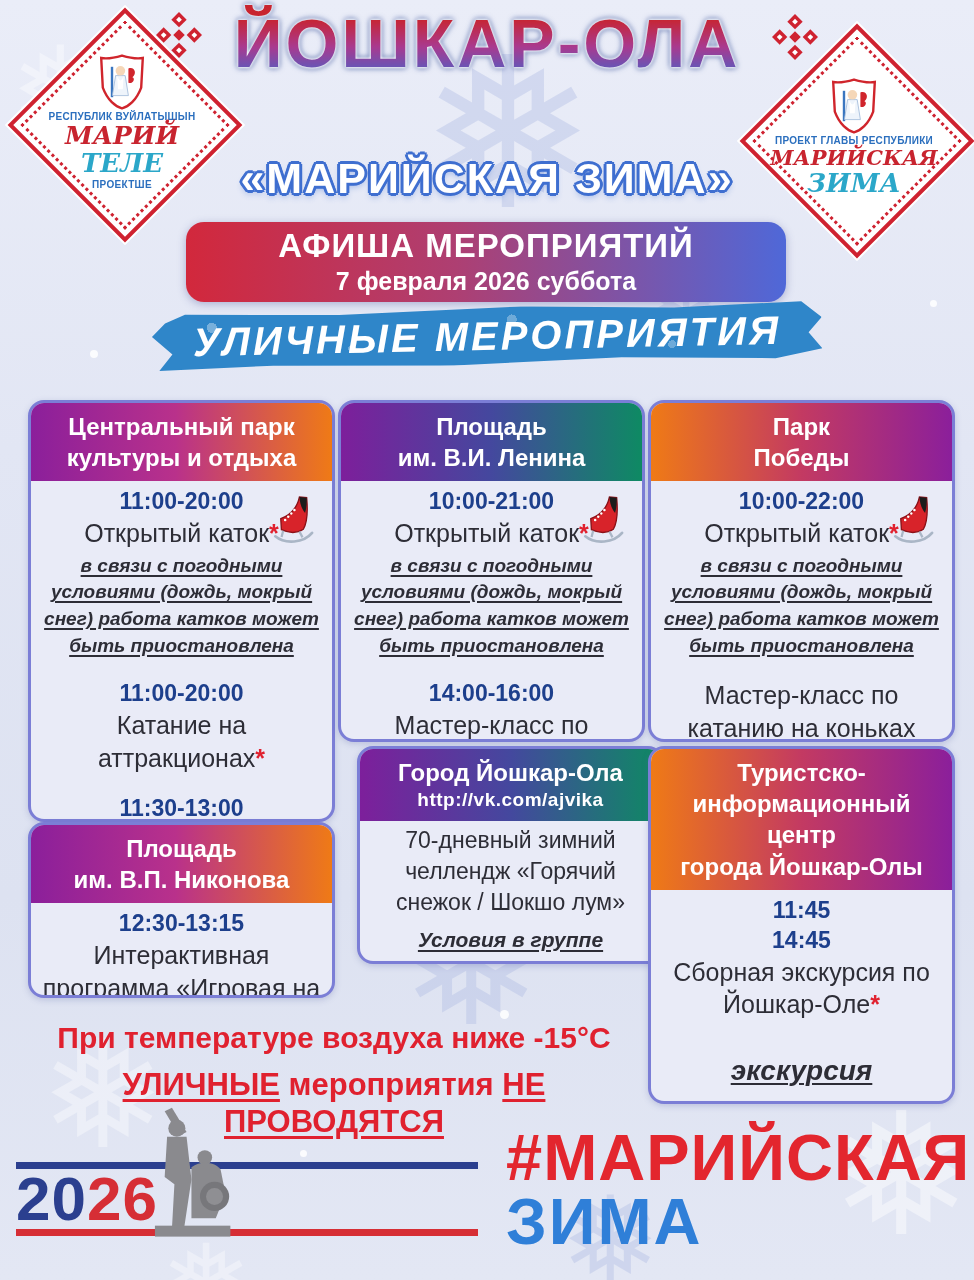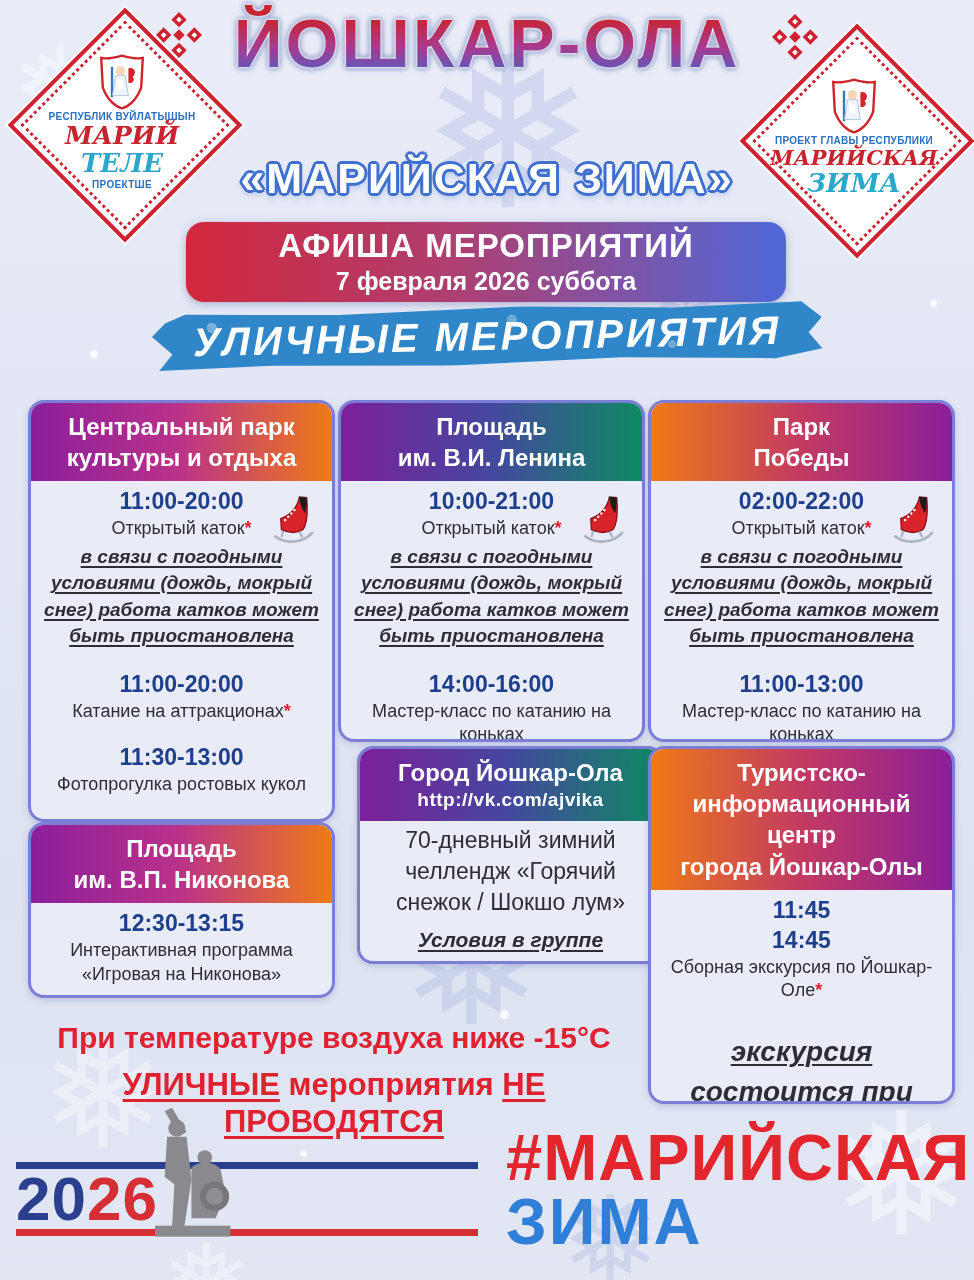--- a/index.html
+++ b/index.html
@@ -81,21 +81,21 @@
   .c6{left:648px;top:746px;width:301px;height:352px;}
   .card-header{color:#fff;text-align:center;font-weight:800;font-size:24px;line-height:1.3;padding:8px 4px;}
   .grad-po{background:linear-gradient(90deg,#8b1f9b 0%,#b9318b 48%,#ef7a16 100%);}
   .grad-pg{background:linear-gradient(90deg,#7d1f9b 0%,#44489e 50%,#0e8a63 100%);}
   .grad-op{background:linear-gradient(90deg,#ef7a16 0%,#c33a62 50%,#8b1f9b 100%);}
   .hdr-sub{font-size:19px;font-weight:700;letter-spacing:.5px;}
   .card-body{position:relative;padding:0 6px;text-align:center;}
   .event{margin:6px 4px;}
   .event + .event{margin-top:20px;}
   .time{color:#1d3f8c;font-weight:800;font-size:23px;line-height:1.3;}
-  .etitle{color:#2d2d36;font-size:18px;line-height:1.3;}
+  .etitle{color:#2d2d36;font-size:25px;line-height:1.3;}
   .ast{color:#e0212f;font-weight:700;}
   .note{color:#2d2d36;font-size:19px;font-style:italic;font-weight:600;line-height:1.4;margin-top:3px;
     text-decoration:underline;text-underline-offset:3px;text-decoration-thickness:1.5px;}
   .skate{position:absolute;right:8px;top:6px;transform:rotate(6deg);}
   .challenge{color:#2d2d36;font-size:23px;line-height:1.35;margin:4px 2px 6px;}
   .linkline{display:block;color:#2d2d36;font-size:21px;font-style:italic;font-weight:600;line-height:1.5;
     text-decoration:underline;text-underline-offset:3px;}
 
   
   .warning{position:absolute;left:22px;top:1020px;width:624px;text-align:center;color:#e0212f;font-weight:800;}
@@ -286,26 +286,25 @@
         <path d="M34 4 C33 14 28 24 16 30 L18 42 C27 45 36 44 42 39 C46 30 44 14 42 4 Z" fill="#d8232a" stroke="#8c1118" stroke-width="1.5"></path>
         <path d="M34 4 L42 4 C43 10 43 16 42 21 C37 16 35 10 34 4 Z" fill="#1c1c1c"></path>
         <circle cx="21" cy="31" r="1.4" fill="#fff"></circle>
           <circle cx="24" cy="27" r="1.4" fill="#fff"></circle>
         <circle cx="27" cy="23" r="1.4" fill="#fff"></circle>
           <circle cx="30" cy="19" r="1.4" fill="#fff"></circle>
         <path d="M20 43 L19 50 M38 42 L42 48" stroke="#aab6c6" stroke-width="2.5"></path>
         <path d="M12 50 C24 58 44 54 52 42" stroke="#aab6c6" stroke-width="3" fill="none" stroke-linecap="round"></path>
       </svg>
       <div class="event">
-        <div class="time">02:00-22:00</div>
+        <div class="time">10:00-22:00</div>
         <div class="etitle"><span>Открытый каток</span><span class="ast">*</span></div>
         <div class="note">в связи с погодными условиями (дождь, мокрый снег) работа катков может быть приостановлена</div>
       </div>
       <div class="event">
-        <div class="time">11:00-13:00</div>
         <div class="etitle">Мастер-класс по катанию на коньках</div>
       </div>
     </div>
   </div>
 
   <div class="card c4">
     <div class="card-header grad-po">
       <div>Площадь</div>
       <div>им. В.П. Никонова</div>
     </div>

